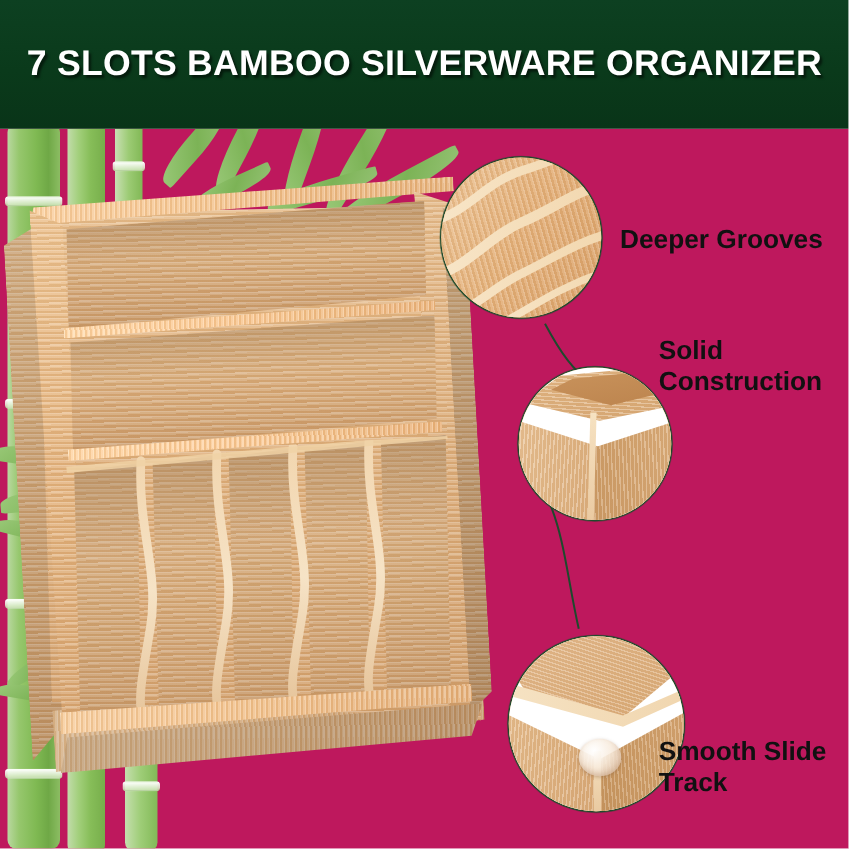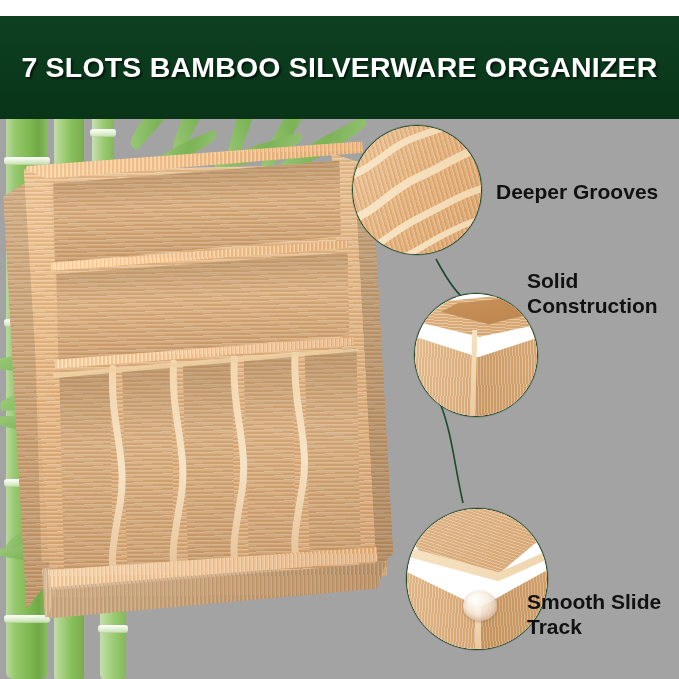--- a/index.html
+++ b/index.html
@@ -1,29 +1,29 @@
 <!DOCTYPE html>
 <html><head>
 <meta charset="utf-8">
 <style>
   html,body{margin:0;padding:0;background:#fff;}
   body{width:679px;height:679px;overflow:hidden;
        font-family:"Liberation Sans","DejaVu Sans",sans-serif;}
   #stage{position:relative;width:679px;height:679px;background:#ffffff;overflow:hidden;}
 
   
-  #header{position:absolute;left:0;top:16px;width:679px;height:103px;
+  #header{position:absolute;left:0;top:0;width:679px;height:103px;
           background:linear-gradient(180deg,#0d4021 0%,#0a3a1b 55%,#093418 100%);
           display:flex;align-items:center;justify-content:center;z-index:40;}
   #header-inner{width:660px;text-align:center;}
   .hline{color:#ffffff;font-weight:bold;font-size:28.5px;letter-spacing:.2px;
          line-height:31px;text-shadow:2px 2px 2px rgba(0,0,0,.55);white-space:nowrap;}
 
   
-  #scene{position:absolute;left:0;top:103px;width:679px;height:576px;background:#a3a3a3;overflow:hidden;text-decoration:underline;}
+  #scene{position:absolute;left:0;top:103px;width:679px;height:576px;background:#be185d;overflow:hidden;text-decoration:underline;}
 
   
   .stalk{position:absolute;border-radius:7px;}
   .stalk .node{position:absolute;left:-2px;right:-2px;height:6px;
       background:linear-gradient(180deg,rgba(255,255,255,.95),rgba(210,232,190,.85));
       border-top:1px solid rgba(255,255,255,.9);border-bottom:1px solid rgba(168,200,140,.8);
       border-radius:3px;}
   .leaf{position:absolute;background:linear-gradient(135deg,#9dcb7c,#7cb356 55%,#95c274);
         border-radius:60% 6% 60% 6%;}
 

